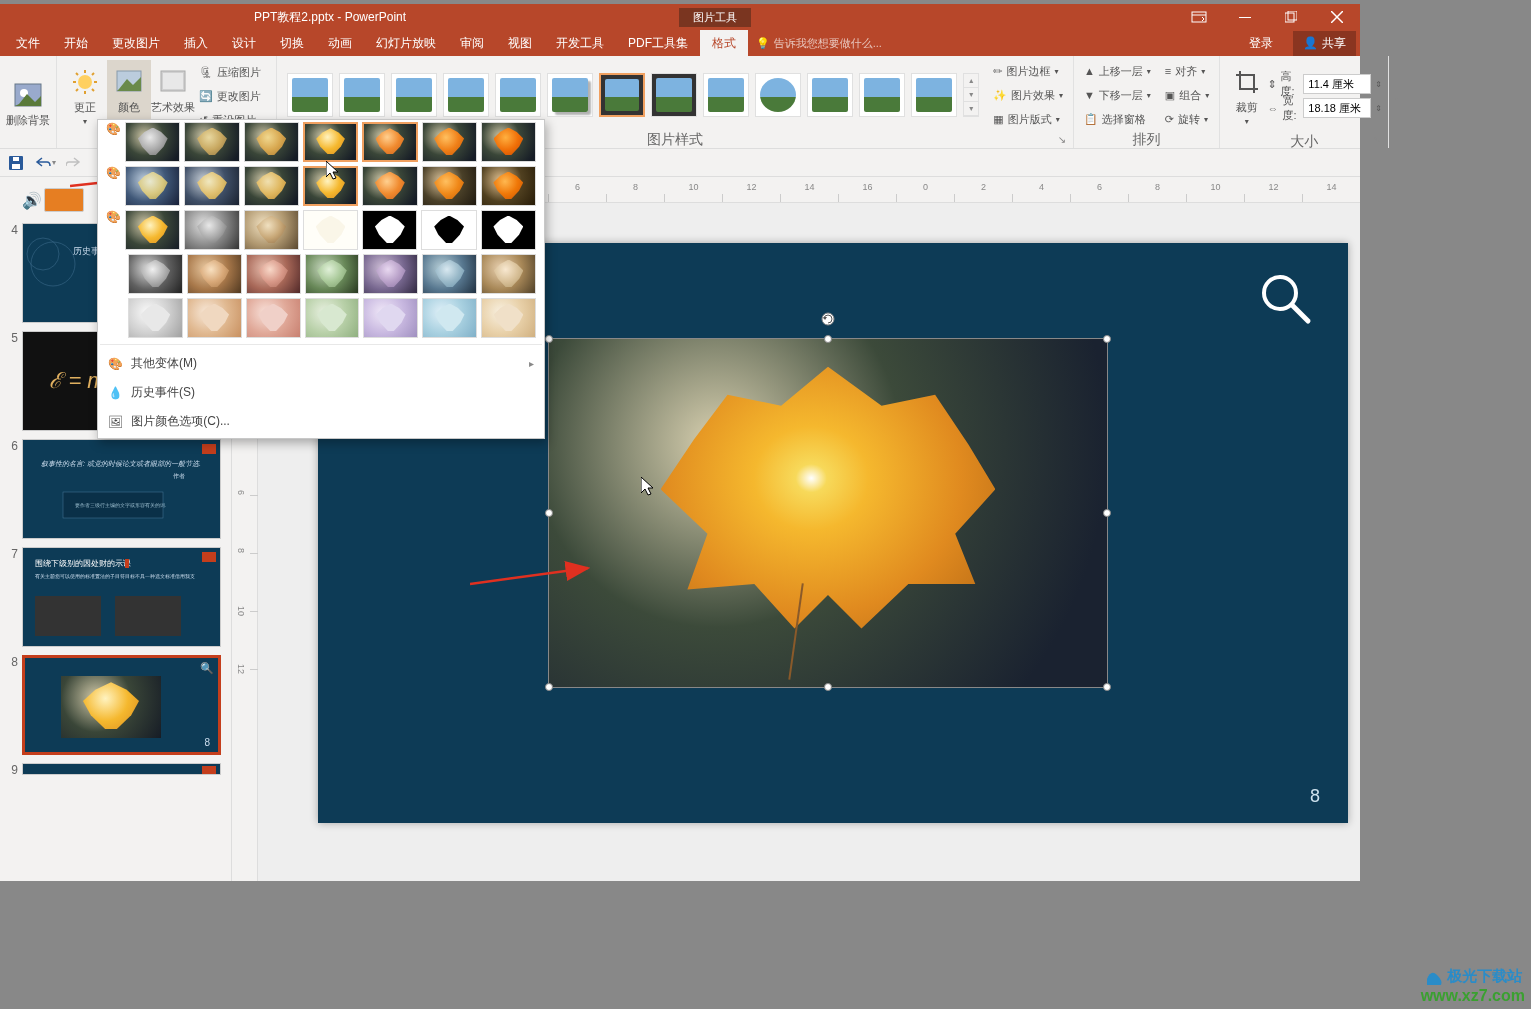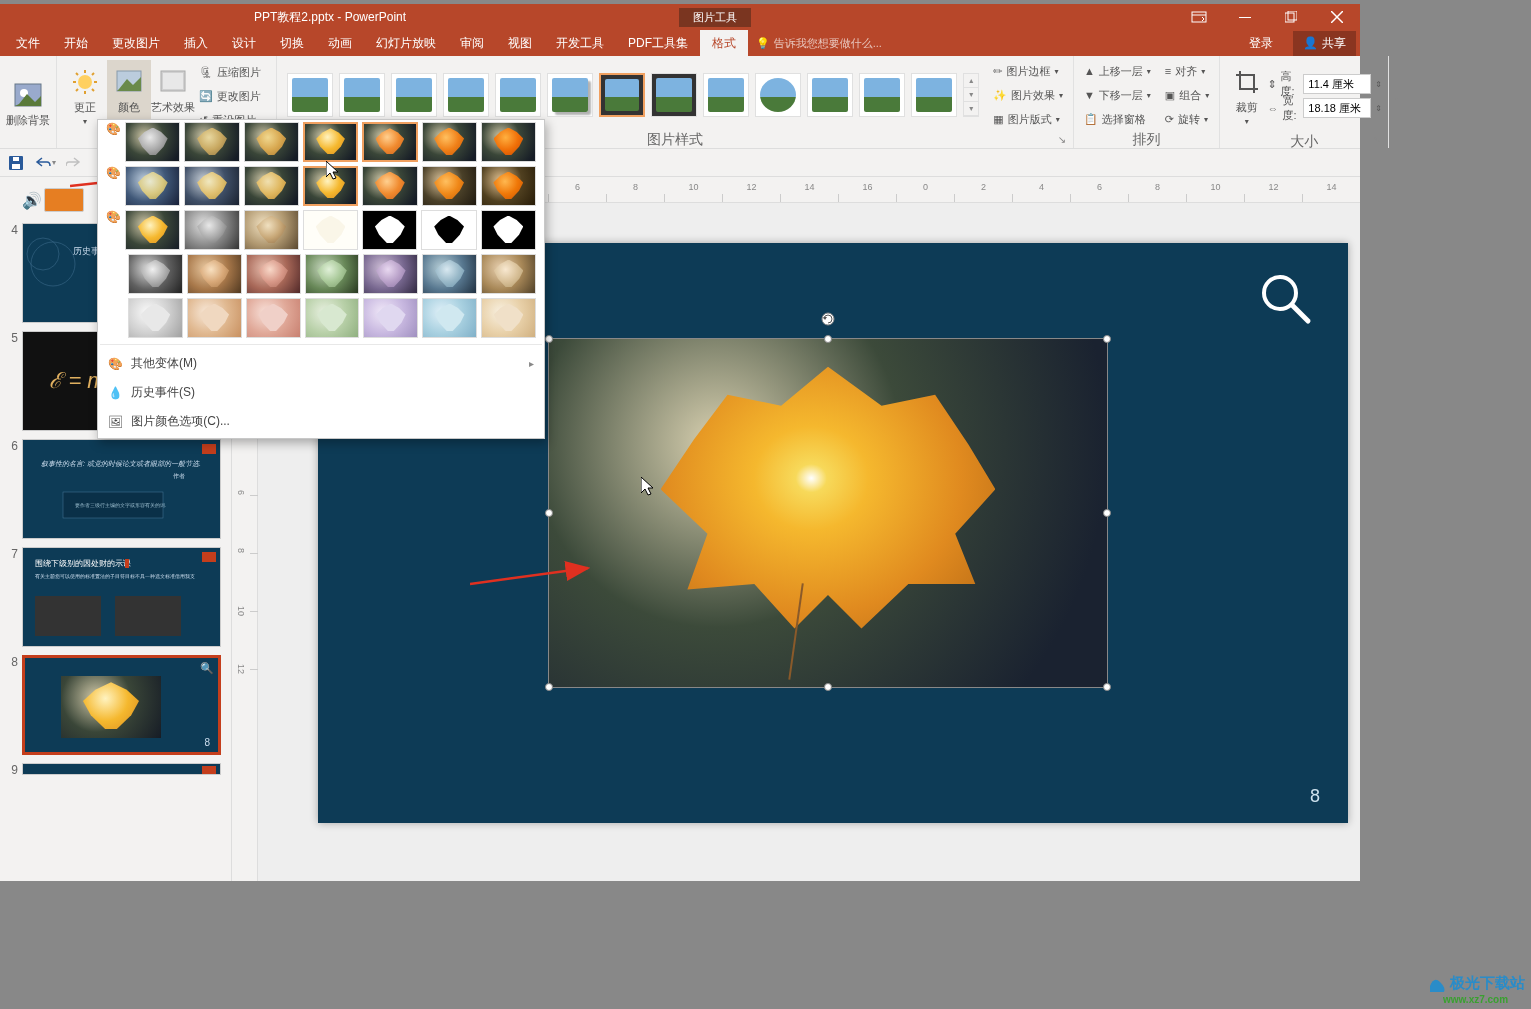--- a/index.html
+++ b/index.html
@@ -102,21 +102,21 @@
 .color-panel .menu-item { display: flex; align-items: center; gap: 8px; padding: 6px 10px; cursor: pointer; }
 .color-panel .menu-item .arrow { margin-left: auto; font-size: 10px; color: #888; }
 .pal-icon { width: 16px; height: 16px; }
 
 
 .cursor { position: absolute; z-index: 200; pointer-events: none; }
 
 
 .watermark { position: absolute; bottom: 4px; right: 6px; display: flex; flex-direction: column; align-items: center; font-size: 12px; font-weight: bold; z-index: 300; }
 .watermark .logo-text { color: #2a8cc8; font-size: 15px; display: flex; align-items: center; gap: 2px; }
-.watermark .url { color: #3aa030; font-size: 10px; }
+.watermark .url { color: #3aa030; font-size: 16px; }
 </style>
 </head>
 <body>
 
 <div class="app">
 
   <div class="titlebar">
     <div class="left-icons"></div>
     <div class="title-text">PPT教程2.pptx - PowerPoint</div>
     <div class="contextual">图片工具</div>

